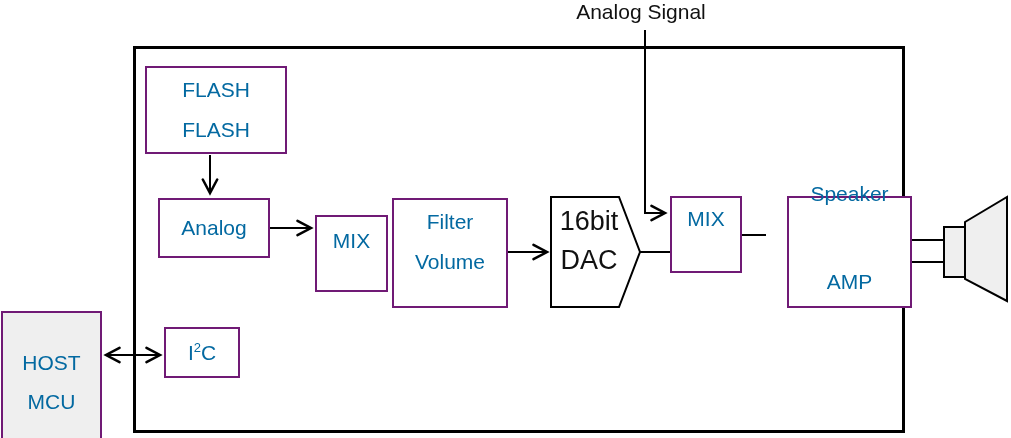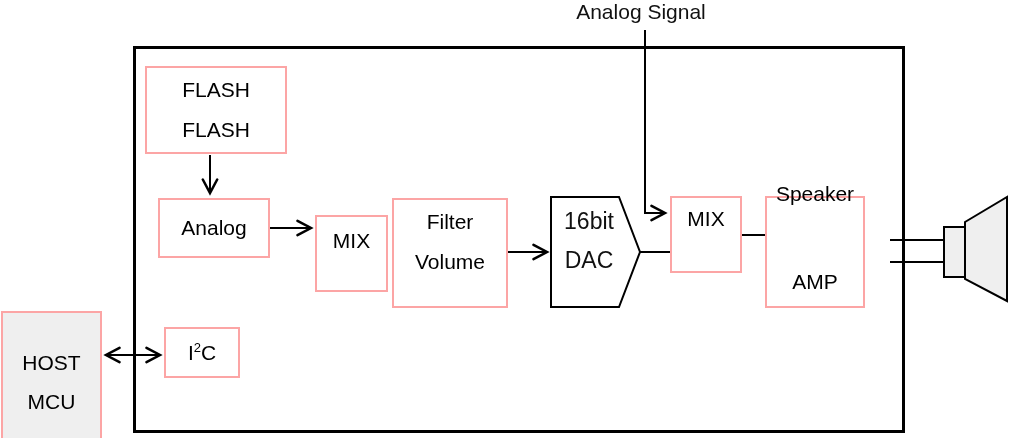--- a/index.html
+++ b/index.html
@@ -16,58 +16,58 @@
   }
 
   .wires {
     position: absolute;
     left: 0; top: 0;
     width: 1011px; height: 438px;
   }
 
   .box {
     position: absolute;
-    border: 2px solid #fca5a5;
+    border: 2px solid #701a75;
     background: #ffffff;
     display: flex;
     flex-direction: column;
     align-items: center;
     justify-content: center;
     font-size: 21px;
     line-height: 40px;
-    color: #000000;
+    color: #0369a1;
     white-space: nowrap;
   }
 
   .outer-box {
     position: absolute;
     left: 133px; top: 46px;
     width: 772px; height: 387px;
     border: 3px solid #000000;
     background: transparent;
   }
 
   .flash   { left: 145px; top: 66px;  width: 142px; height: 88px; }
   .decode  { left: 158px; top: 198px; width: 112px; height: 60px; }
   .mix1    { left: 315px; top: 215px; width: 73px;  height: 77px; padding-bottom: 26px; }
   .filter  { left: 392px; top: 198px; width: 116px; height: 110px; padding-bottom: 22px; }
   .mix2    { left: 670px; top: 196px; width: 72px;  height: 77px; padding-bottom: 32px; }
-  .amp     { left: 765px; top: 196px; width: 100px; height: 112px; padding-bottom: 28px; gap: 48px; }
+  .amp     { left: 787px; top: 196px; width: 125px; height: 112px; padding-bottom: 28px; gap: 48px; }
   .host    { left: 1px;   top: 275px; width: 101px; height: 157px; background: #efefef; line-height: 39px; padding-bottom: 16px; margin-top: 36px; }
   .i2c     { left: 164px; top: 327px; width: 76px;  height: 51px; }
 
   .dac-label {
     position: absolute;
     left: 551px; top: 197px;
     width: 76px; height: 110px;
     display: flex;
     flex-direction: column;
     align-items: center;
     justify-content: center;
-    font-size: 23px;
+    font-size: 27px;
     line-height: 39px;
     padding-bottom: 22px;
     white-space: nowrap;
   }
 
   .analog-label {
     position: absolute;
     left: 560px; top: 0px;
     width: 162px;
     text-align: center;

